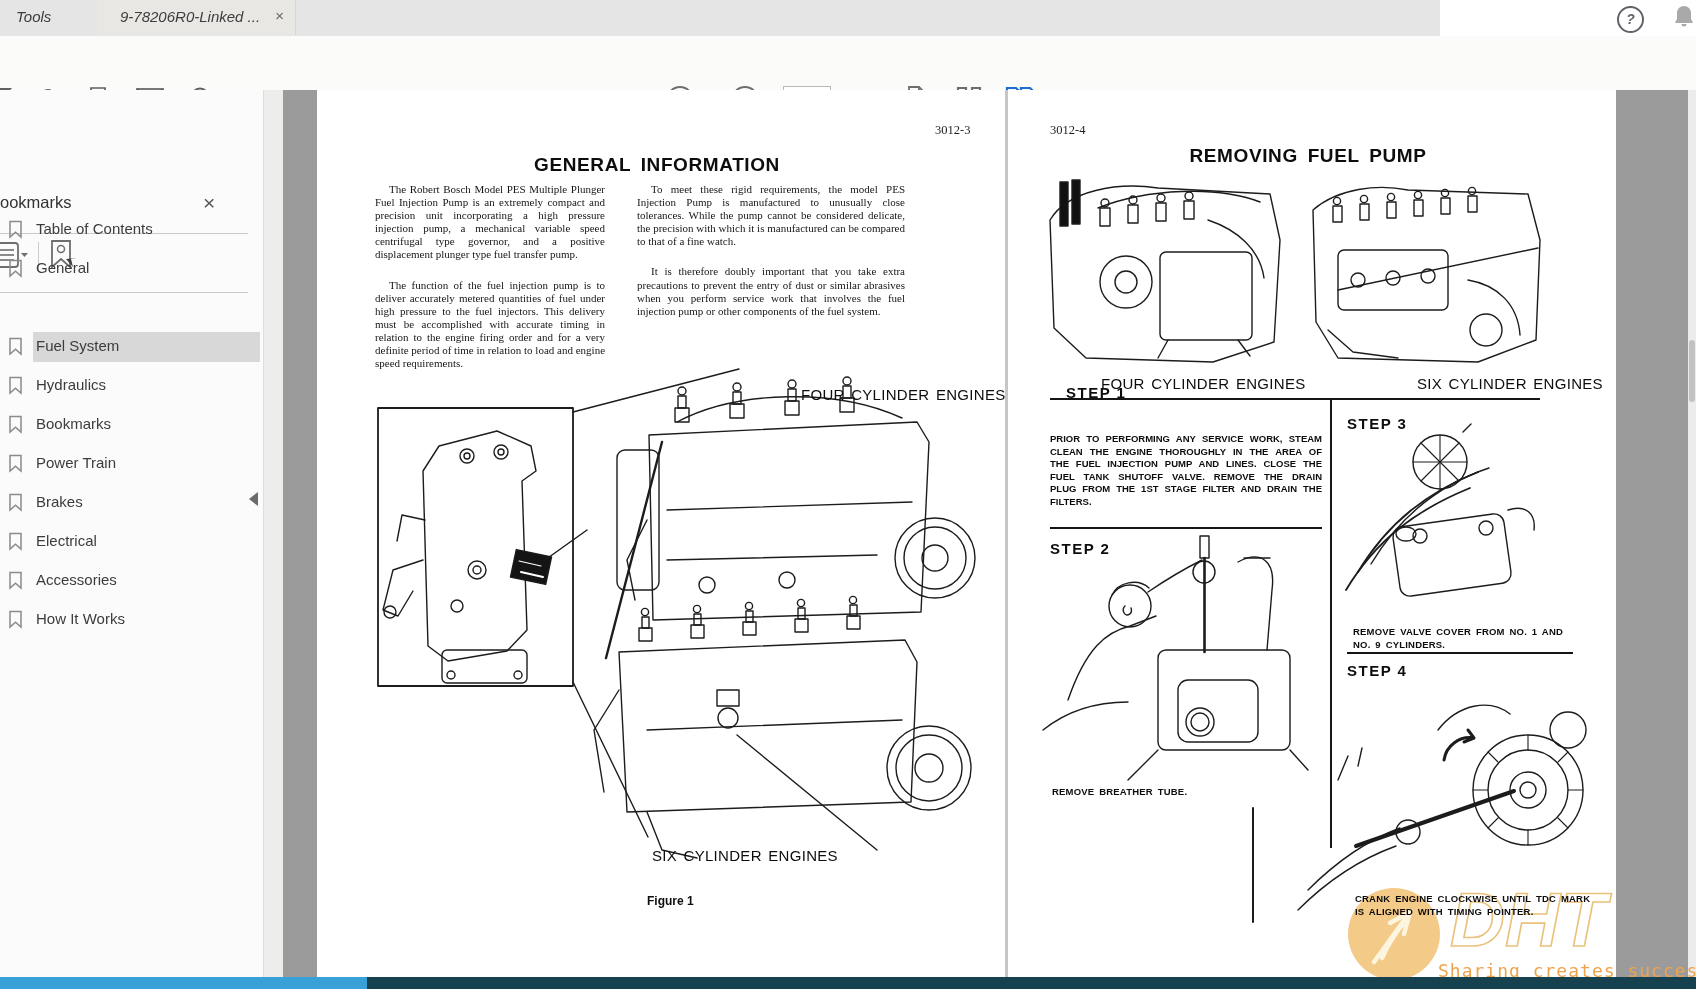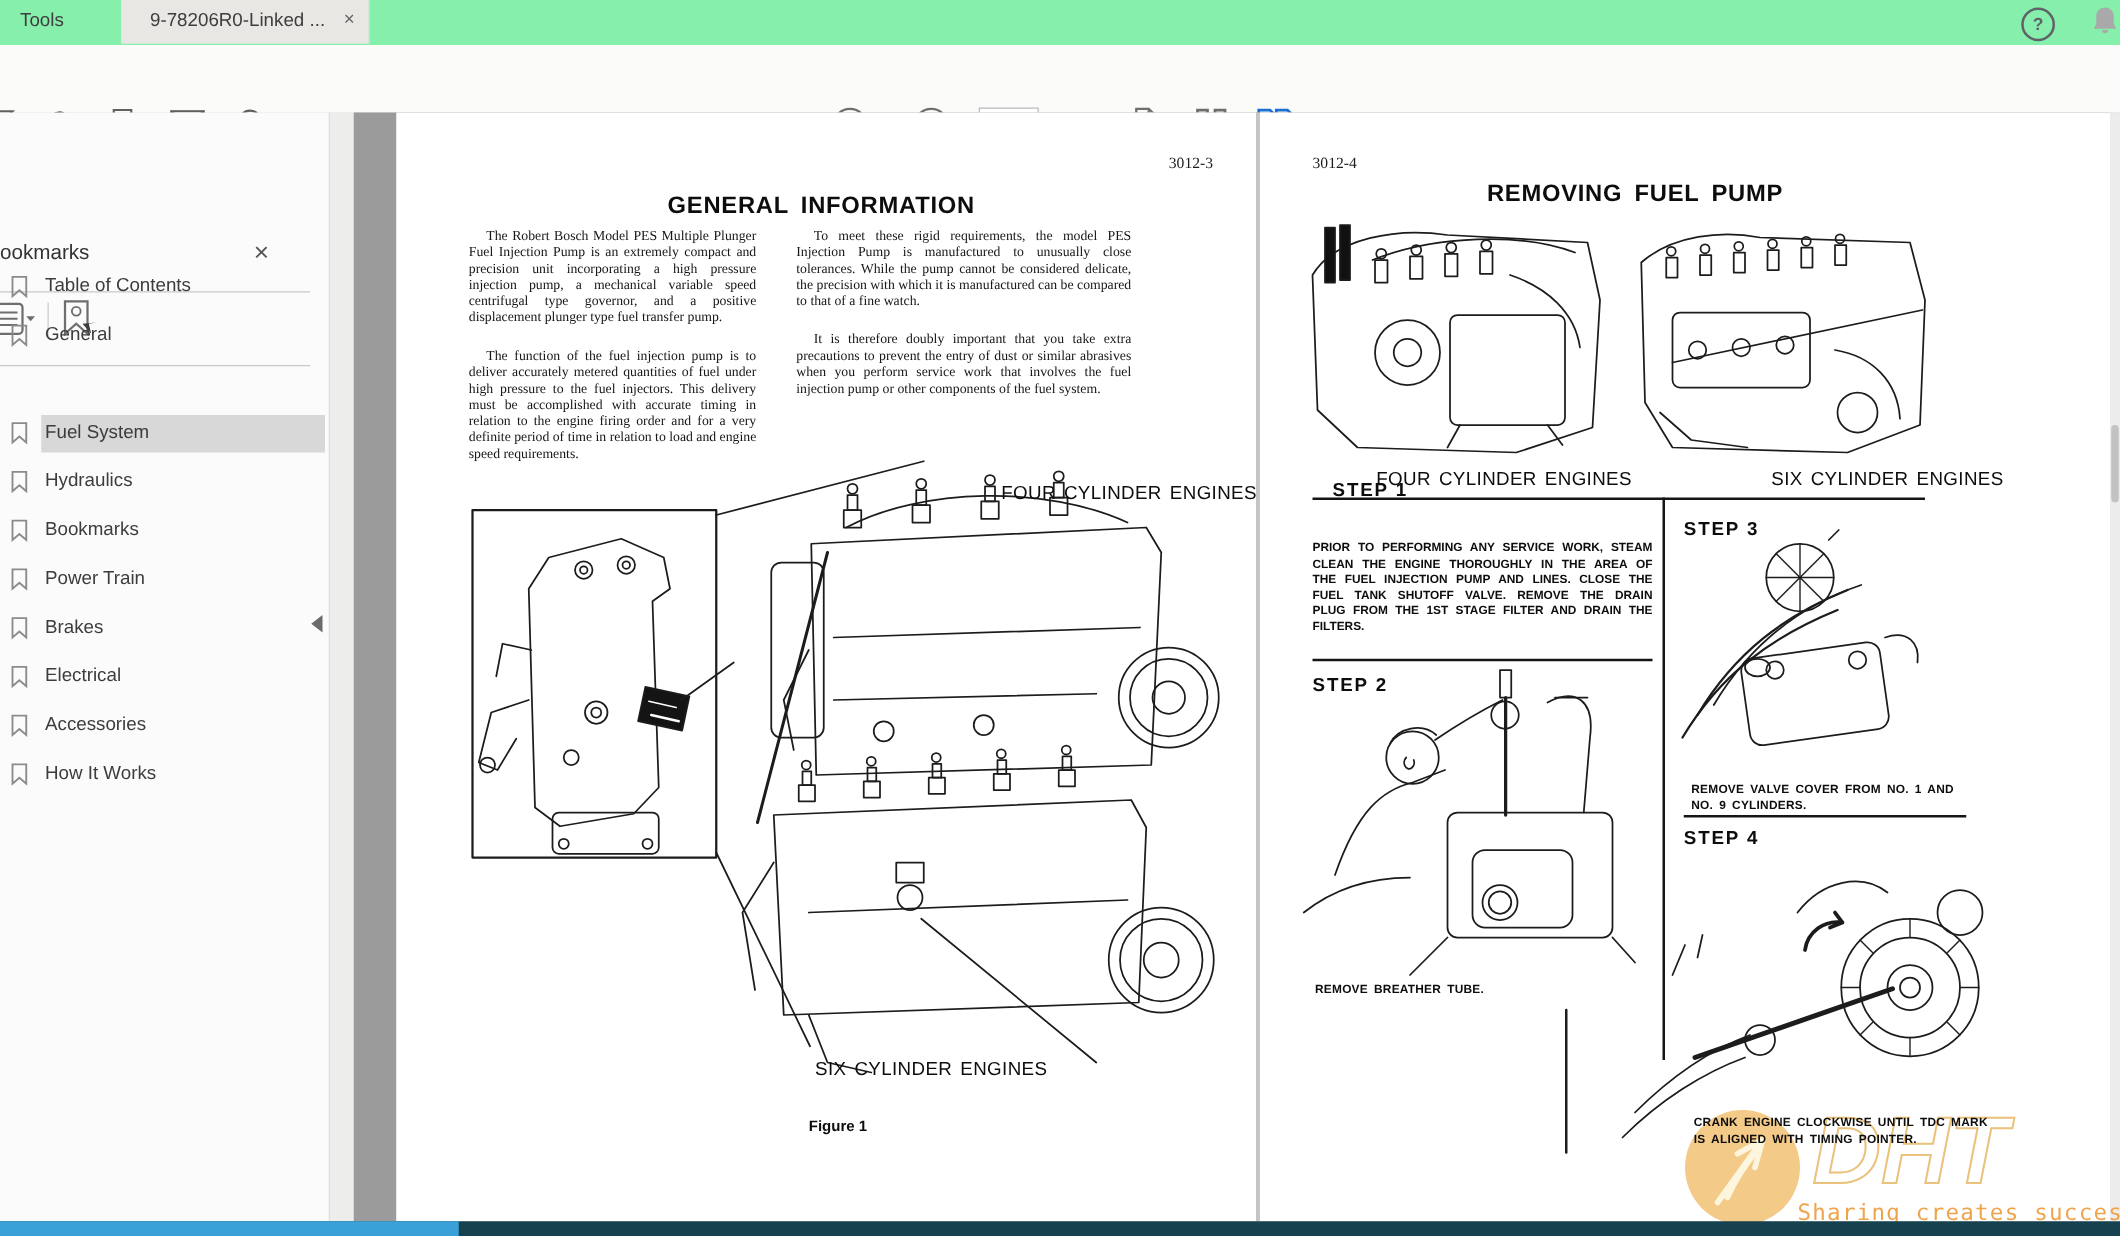--- a/index.html
+++ b/index.html
@@ -1,19 +1,19 @@
 <!DOCTYPE html>
 <html><head>
 <meta charset="utf-8">
 <style>
   html,body{margin:0;padding:0;background:#fff;}
   #app{position:relative;width:1696px;height:989px;overflow:hidden;font-family:"Liberation Sans",sans-serif;background:#fff;}
   .abs{position:absolute;}
   
-  #tabbar{left:0;top:0;width:1696px;height:36px;background:#86efac;border-bottom:1px solid #d7d5d2;}
+  #tabbar{left:0;top:0;width:1440px;height:36px;background:#e5e5e5;border-bottom:1px solid #d7d5d2;font-style:italic;}
   .tabsep{top:0;width:1px;height:35px;background:#d8d6d3;}
   #doc-tab{left:97px;top:0;width:198px;height:35px;background:#e9e7e4;}
   .tablabel{font-size:15px;color:#3d3d3d;white-space:nowrap;}
   #toolbar{left:0;top:36px;width:1696px;height:54px;background:#fbfbfa;border-bottom:1px solid #d2d2d2;}
   .ticon{top:49px;width:30px;height:30px;}
   .ticon svg{display:block;}
   #page-input{left:783px;top:50px;width:42px;height:24px;border:1px solid #b9b9b9;background:#fff;text-align:center;font-size:13.5px;color:#333;font-family:"Liberation Sans",sans-serif;}
   .navtxt{top:54px;font-size:14px;color:#4a4a4a;}
   #avatar-bubble{left:1687px;top:60px;width:24px;height:24px;border-radius:50%;background:#2a7de2;}
   
@@ -24,21 +24,21 @@
   #bm-close{left:203px;top:101px;font-size:21px;color:#555;}
   .bm{left:0;width:312px;height:30px;}
   .bm .bmicon{position:absolute;left:8px;top:5px;}
   .bm .bmlabel{position:absolute;left:36px;top:5px;font-size:15px;color:#3c3c3c;white-space:nowrap;}
   .bm.active .hl{position:absolute;left:33px;top:0;width:227px;height:30px;background:#d8d8d8;}
   #collapse-arrow{left:249px;top:492px;width:0;height:0;border-top:7px solid transparent;border-bottom:7px solid transparent;border-right:9px solid #6b6b6b;}
   
   #docarea{left:283px;top:90px;width:1405px;height:887px;background:#9b9b9b;}
   #page-left{left:317px;top:90px;width:688px;height:887px;background:#fff;}
   #page-gap{left:1005px;top:90px;width:3px;height:887px;background:#c6c6c6;}
-  #page-right{left:1008px;top:90px;width:680px;height:887px;background:#fff;}
+  #page-right{left:1008px;top:90px;width:608px;height:887px;background:#fff;}
   #doc-scrollbar{left:1688px;top:90px;width:8px;height:887px;background:#ececec;}
   #doc-thumb{left:1689px;top:340px;width:6px;height:62px;background:#c2c2c2;border-radius:3px;}
   .pagenum{font-family:"Liberation Serif",serif;font-size:12.5px;color:#1c1c1c;}
   .ptitle{font-weight:bold;font-size:19px;letter-spacing:.6px;word-spacing:4px;color:#0d0d0d;text-align:center;}
   .bodycol{font-family:"Liberation Serif",serif;font-size:11px;line-height:13.1px;text-align:justify;color:#161616;}
   .bodycol p{margin:0 0 17px 0;text-indent:14px;}
   .elabel{font-weight:normal;font-size:15px;letter-spacing:.3px;word-spacing:2px;color:#0d0d0d;white-space:nowrap;}
   .steph{font-weight:bold;font-size:15px;letter-spacing:1.5px;color:#0d0d0d;}
   .cap{font-weight:bold;font-size:9.5px;line-height:12.5px;letter-spacing:.2px;word-spacing:2px;color:#0d0d0d;}
   .stept{font-weight:bold;font-size:9.5px;line-height:12.6px;text-align:justify;word-spacing:2px;color:#0d0d0d;}

